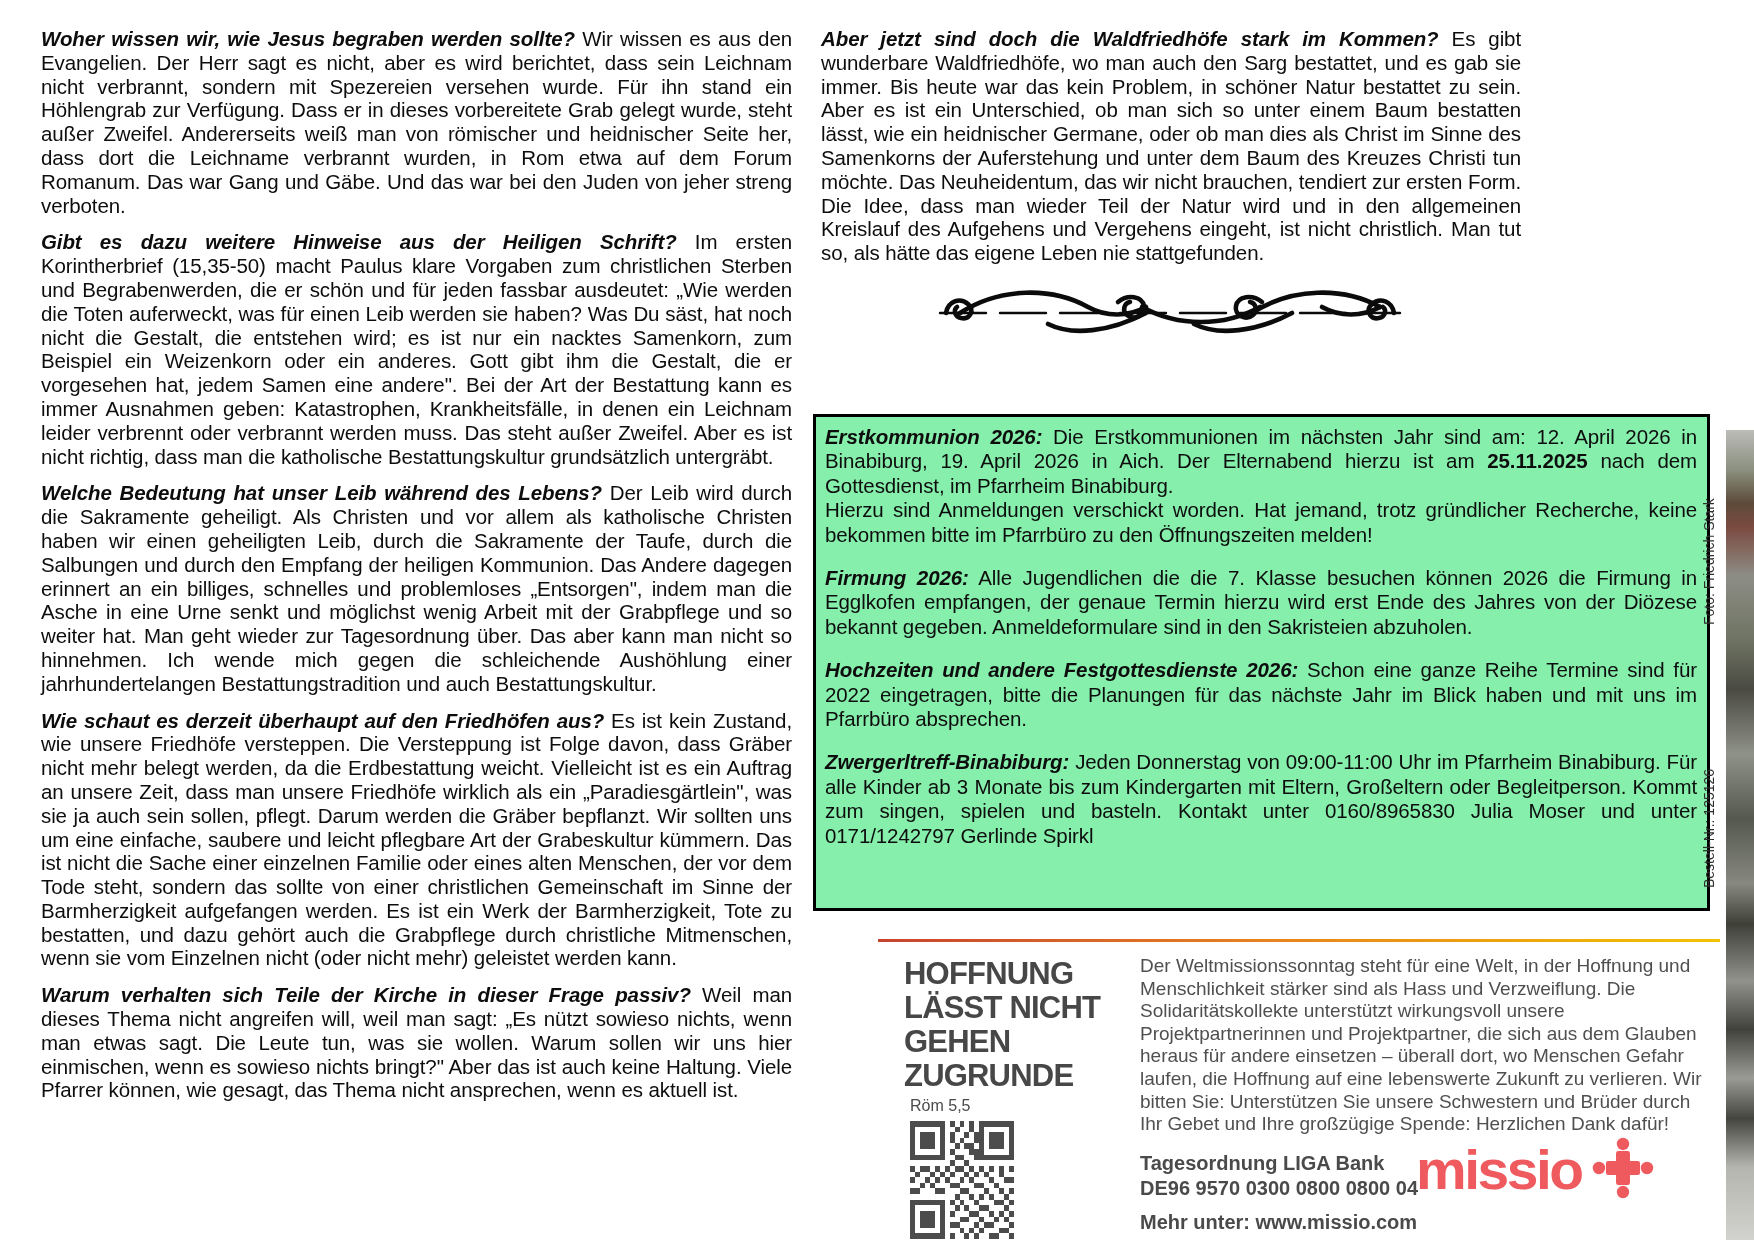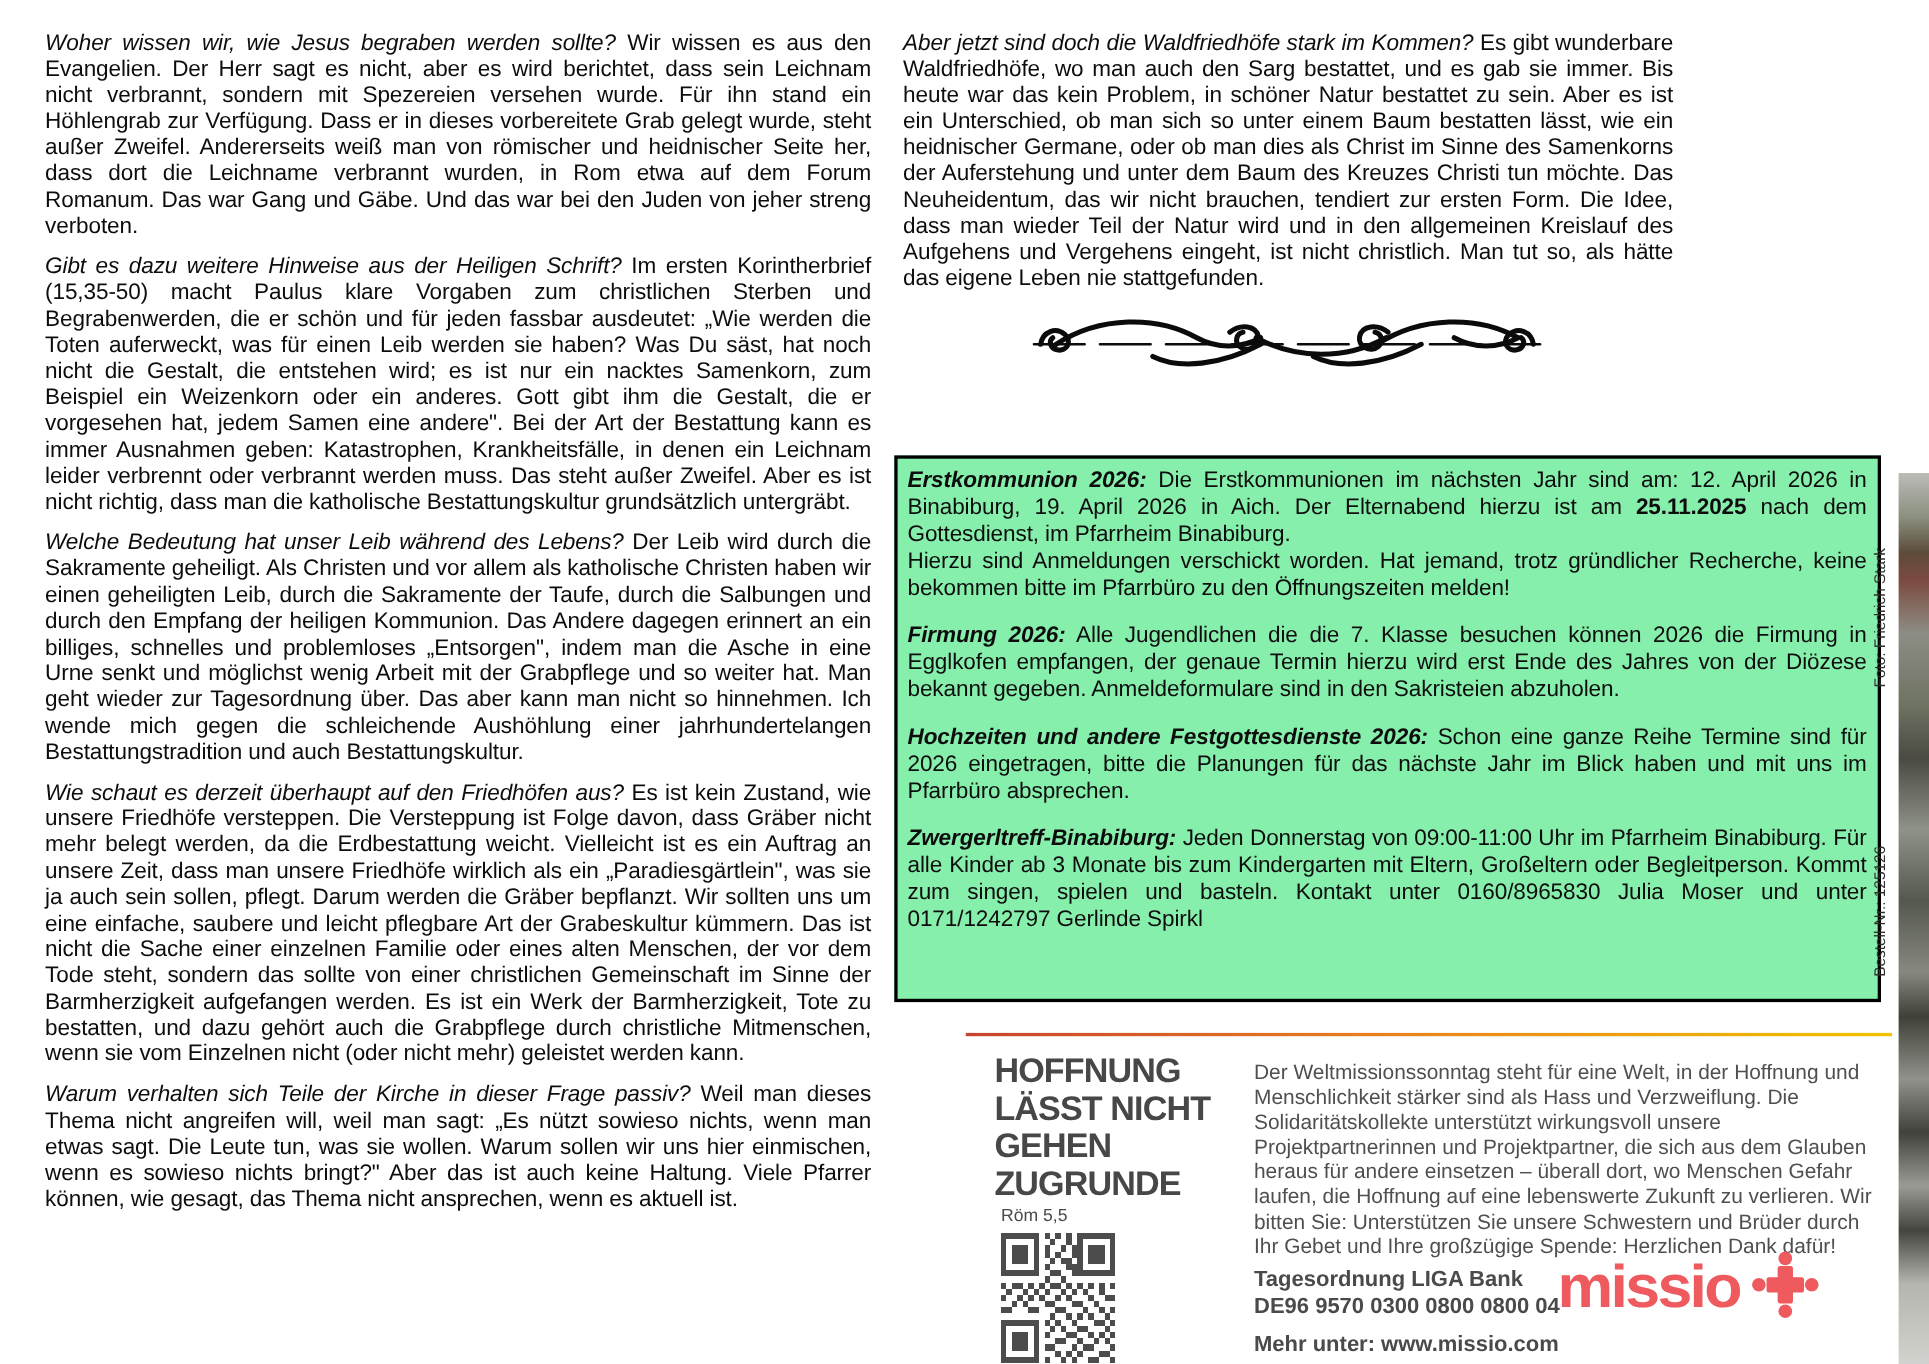--- a/index.html
+++ b/index.html
@@ -7,21 +7,21 @@
     width:1754px;height:1240px;position:relative;overflow:hidden;
     background:#ffffff;color:#0d0d0d;
     font-family:"Liberation Sans", sans-serif;
     -webkit-font-smoothing:antialiased;
   }
   .col{position:absolute;}
   .body-para{
     font-size:20.5px;line-height:23.8px;text-align:justify;
     margin:0 0 13px 0;letter-spacing:-0.1px;
   }
-  .q-lead{font-weight:normal;font-style:italic;}
+  .q-lead{font-weight:bold;font-style:italic;}
   .flourish{position:absolute;left:930px;top:280px;width:480px;height:64px;}
   .notice-box{
     position:absolute;left:813px;top:414px;width:897px;height:497px;
     border:3px solid #000;box-sizing:border-box;padding:8px 10px 0 9px;
     background:#86efac;
   }
   .notice-para{
     font-size:20.5px;line-height:24.4px;text-align:justify;
     margin:0 0 19px 0;letter-spacing:-0.1px;
   }
@@ -37,21 +37,21 @@
     position:absolute;left:26px;top:18px;width:260px;
     font-size:31px;line-height:34px;font-weight:bold;color:#474747;
     letter-spacing:-0.8px;
   }
   .ad-verse{
     position:absolute;left:32px;top:158px;
     font-size:16px;color:#4a4a4a;
   }
   .qr{position:absolute;left:32px;top:182px;}
   .ad-body{
-    position:absolute;left:262px;top:26px;width:570px;
+    position:absolute;left:262px;top:16px;width:570px;
     font-size:19px;line-height:22.6px;color:#4f4f4f;text-align:left;
   }
   .ad-account{
     position:absolute;left:262px;top:212px;
     font-size:20px;line-height:25px;font-weight:bold;color:#4a4a4a;
   }
   .ad-more{
     position:absolute;left:262px;top:272px;
     font-size:20px;font-weight:bold;color:#4a4a4a;
   }
@@ -109,21 +109,21 @@
         <path d="M464 33c-2-12-14-16-22-9-7 6-2 16 7 14 6-1 8-8 4-11"></path>
         <path d="M450 27c-18 10-40 10-58 0"></path>
       </g>
     </g>
   </svg>
 </div>
 
 <div class="notice-box">
   <p class="notice-para"><span class="notice-title">Erstkommunion 2026:</span><span> Die Erstkommunionen im nächsten Jahr sind am: 12. April 2026 in Binabiburg, 19. April 2026 in Aich. Der Elternabend hierzu ist am </span><span class="bold-date">25.11.2025</span><span> nach dem Gottesdienst, im Pfarrheim Binabiburg.</span><br><span>Hierzu sind Anmeldungen verschickt worden. Hat jemand, trotz gründlicher Recherche, keine bekommen bitte im Pfarrbüro zu den Öffnungszeiten melden!</span></p>
   <p class="notice-para"><span class="notice-title">Firmung 2026:</span><span> Alle Jugendlichen die die 7. Klasse besuchen können 2026 die Firmung in Egglkofen empfangen, der genaue Termin hierzu wird erst Ende des Jahres von der Diözese bekannt gegeben. Anmeldeformulare sind in den Sakristeien abzuholen.</span></p>
-  <p class="notice-para"><span class="notice-title">Hochzeiten und andere Festgottesdienste 2026:</span><span> Schon eine ganze Reihe Termine sind für 2026 eingetragen, bitte die Planungen für das nächste Jahr im Blick haben und mit uns im Pfarrbüro absprechen.</span></p>
+  <p class="notice-para"><span class="notice-title">Hochzeiten und andere Festgottesdienste 2026:</span><span> Schon eine ganze Reihe Termine sind für 2022 eingetragen, bitte die Planungen für das nächste Jahr im Blick haben und mit uns im Pfarrbüro absprechen.</span></p>
   <p class="notice-para" style="margin-bottom:12px;"><span class="notice-title">Zwergerltreff-Binabiburg:</span><span> Jeden Donnerstag von 09:00-11:00 Uhr im Pfarrheim Binabiburg. Für alle Kinder ab 3 Monate bis zum Kindergarten mit Eltern, Großeltern oder Begleitperson. Kommt zum singen, spielen und basteln. Kontakt unter 0160/8965830 Julia Moser und unter 0171/1242797 Gerlinde Spirkl</span></p>
 </div>
 
 <div class="missio-ad">
   <div class="ad-line"></div>
   <div class="ad-headline">
     <div>HOFFNUNG</div>
     <div>LÄSST NICHT</div>
     <div>GEHEN</div>
     <div>ZUGRUNDE</div>

